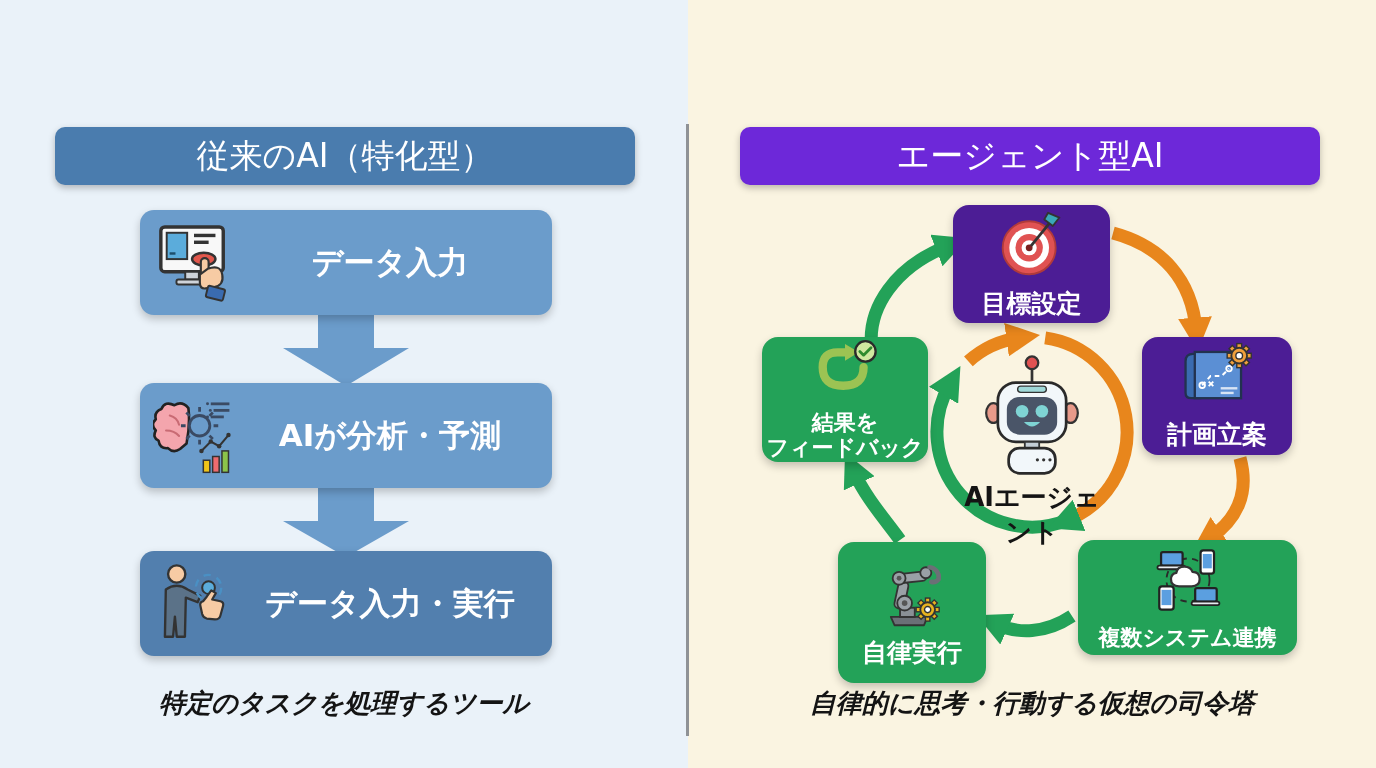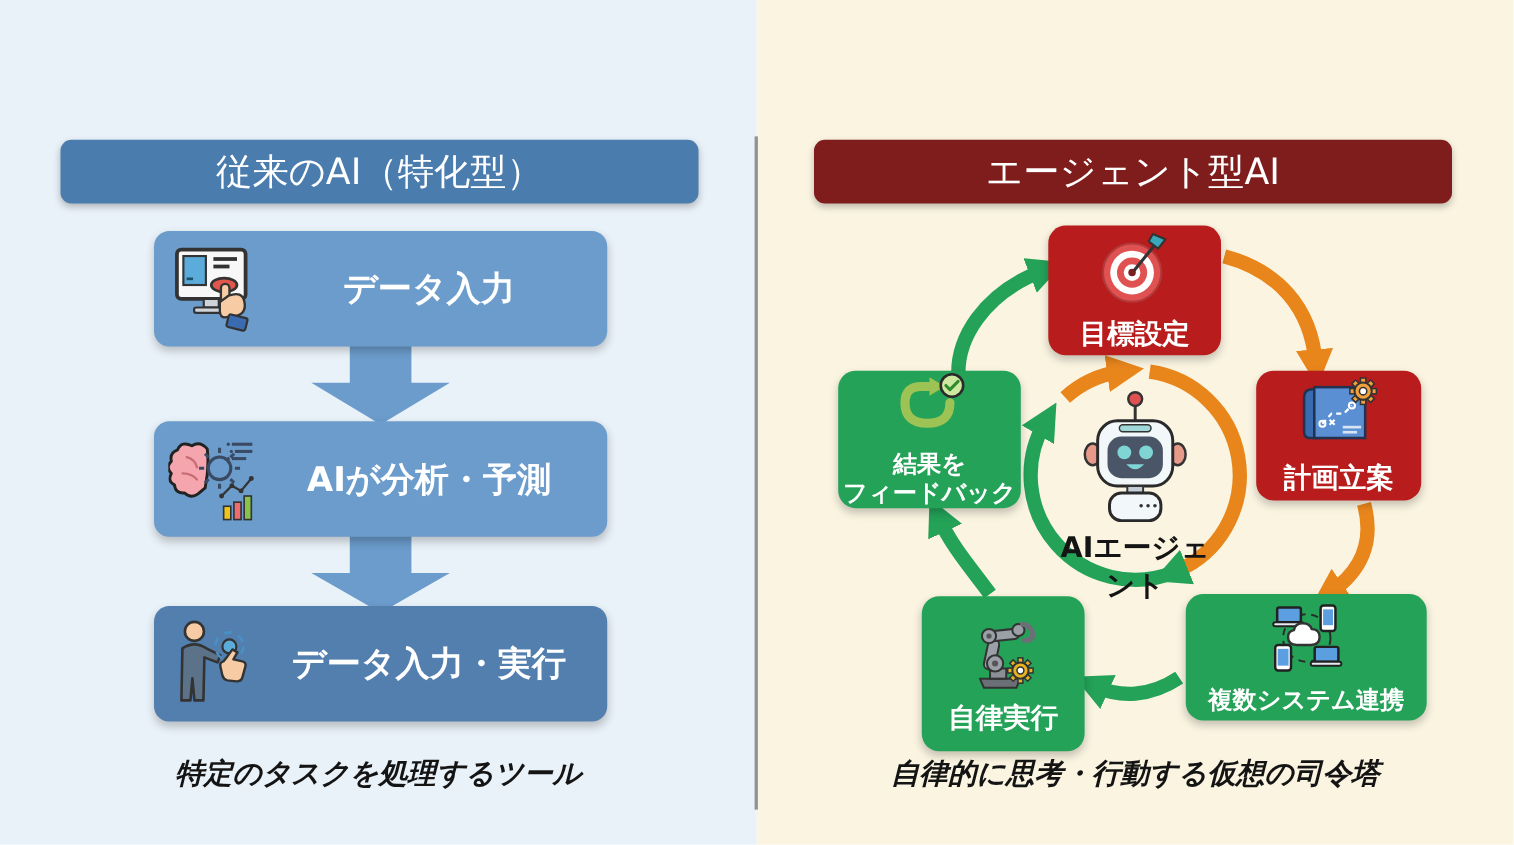--- a/index.html
+++ b/index.html
@@ -8,40 +8,40 @@
   .bg-left{position:absolute;left:0;top:0;width:688px;height:768px;background:#eaf2f9;}
   .bg-right{position:absolute;left:688px;top:0;width:688px;height:768px;background:#faf4e1;}
   .title{position:absolute;left:0;top:26px;width:1376px;margin:0;text-align:center;
          font-size:46px;font-weight:800;color:#141414;letter-spacing:1px;}
   .divider{position:absolute;left:686px;top:124px;width:3px;height:612px;background:#8f9296;}
 
   .hdr{position:absolute;top:127px;height:58px;width:580px;border-radius:10px;
        display:flex;align-items:center;justify-content:center;color:#ffffff;
        font-size:33px;font-weight:400;box-shadow:0 3px 7px rgba(0,0,0,.25);}
   .hdr-left{left:55px;background:#4a7cae;}
-  .hdr-right{left:740px;background:#7f1d1d;}
+  .hdr-right{left:740px;background:#6d28d9;}
 
   .step{position:absolute;left:140px;width:412px;height:105px;background:#6b9ccb;
         border-radius:14px;display:flex;align-items:center;color:#fff;
         font-weight:800;font-size:31px;box-shadow:0 4px 8px rgba(0,0,0,.22);}
   .step1{top:210px}.step2{top:383px}.step3{top:551px;background:#527fae;}
   .step .ic{width:108px;display:flex;justify-content:center;align-items:center;}
   .step .lbl{flex:1;text-align:center;padding-right:20px;}
 
   .caption{position:absolute;top:686px;width:620px;text-align:center;
            font-size:26px;font-weight:800;color:#141414;font-style:italic;}
   .cap-left{left:34px;}
   .cap-right{left:722px;}
 
   .overlay{position:absolute;left:0;top:0;width:1376px;height:768px;pointer-events:none;}
 
   .node{position:absolute;border-radius:16px;display:flex;flex-direction:column;
         align-items:center;justify-content:center;color:#fff;font-weight:800;
         box-shadow:0 4px 8px rgba(0,0,0,.22);text-align:center;line-height:1.15;}
-  .orange{background:#b91c1c}.green{background:#23a258}
+  .orange{background:#4c1d95}.green{background:#23a258}
   .n-goal{left:953px;top:205px;width:157px;height:118px;font-size:25px;}
   .n-plan{left:1142px;top:337px;width:150px;height:118px;font-size:25px;}
   .n-multi{left:1078px;top:540px;width:219px;height:115px;font-size:22px;}
   .n-exec{left:838px;top:542px;width:148px;height:141px;font-size:25px;}
   .n-fb{left:762px;top:337px;width:166px;height:125px;font-size:22px;}
   .node .nic{margin-bottom:4px;display:block;}
 
   .center-agent{position:absolute;left:962px;top:352px;width:140px;text-align:center;}
   .center-agent .alabel{font-size:26px;font-weight:800;color:#141414;margin-top:0px;}
 </style>

